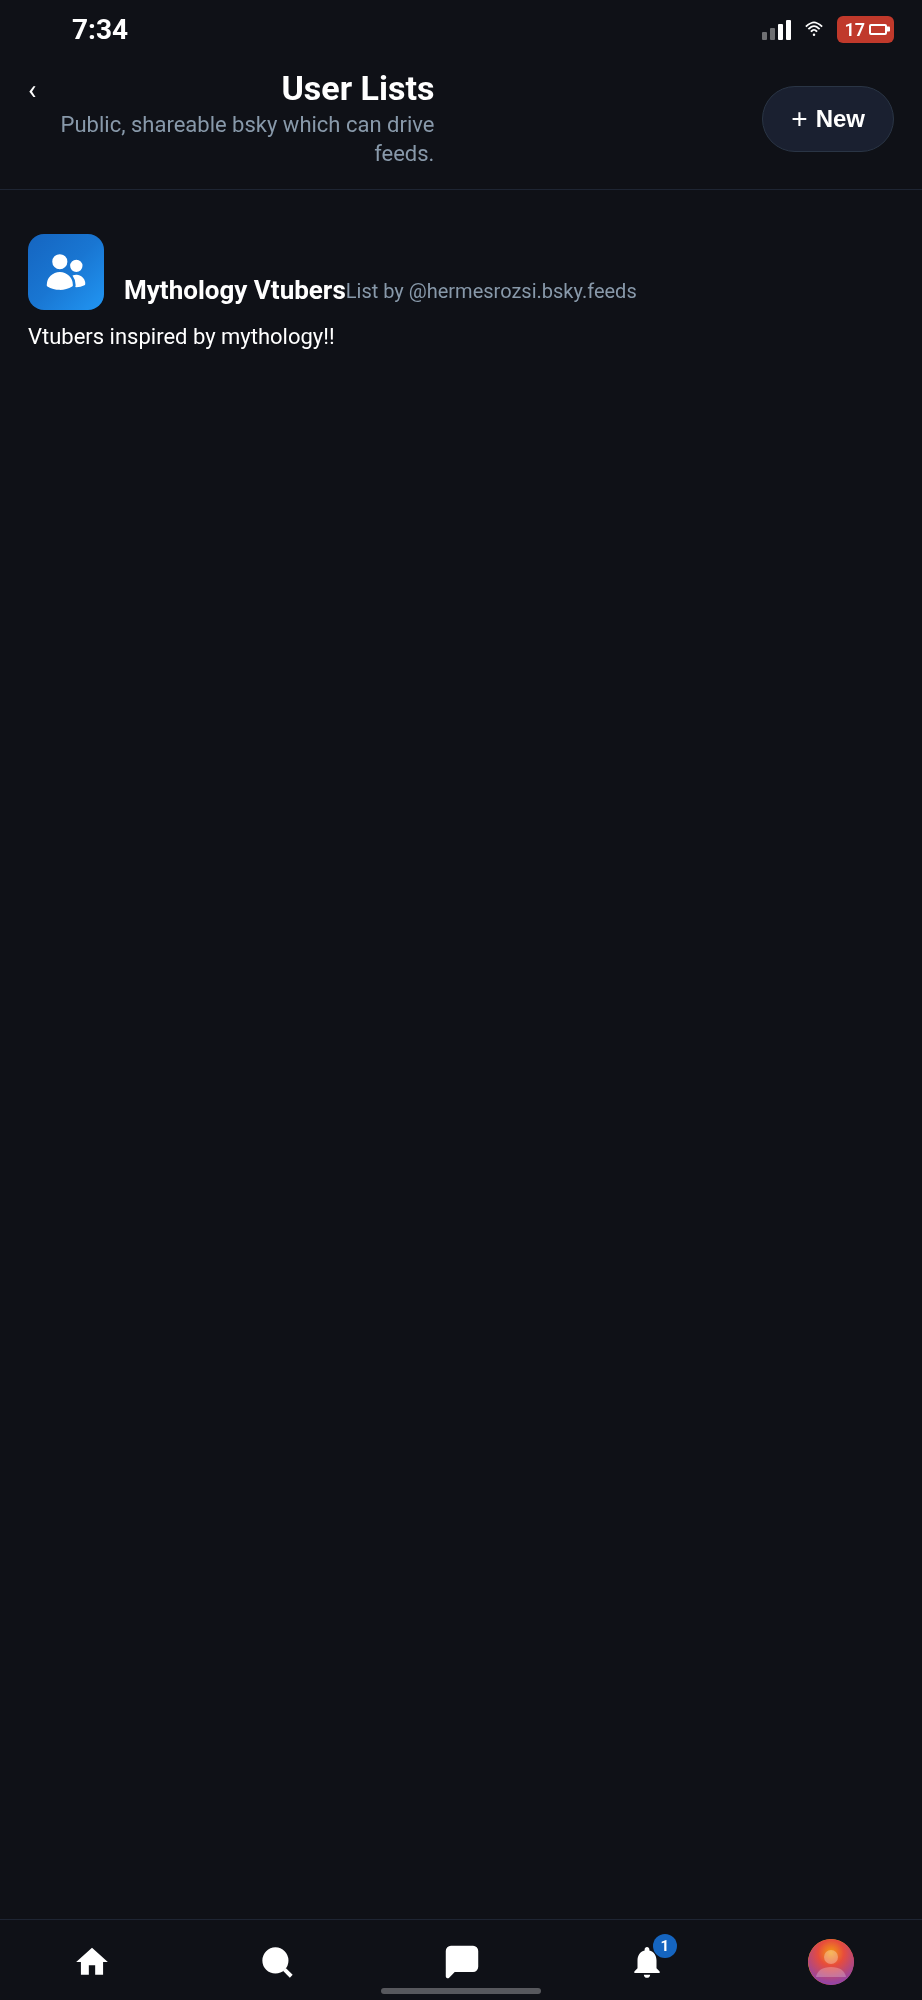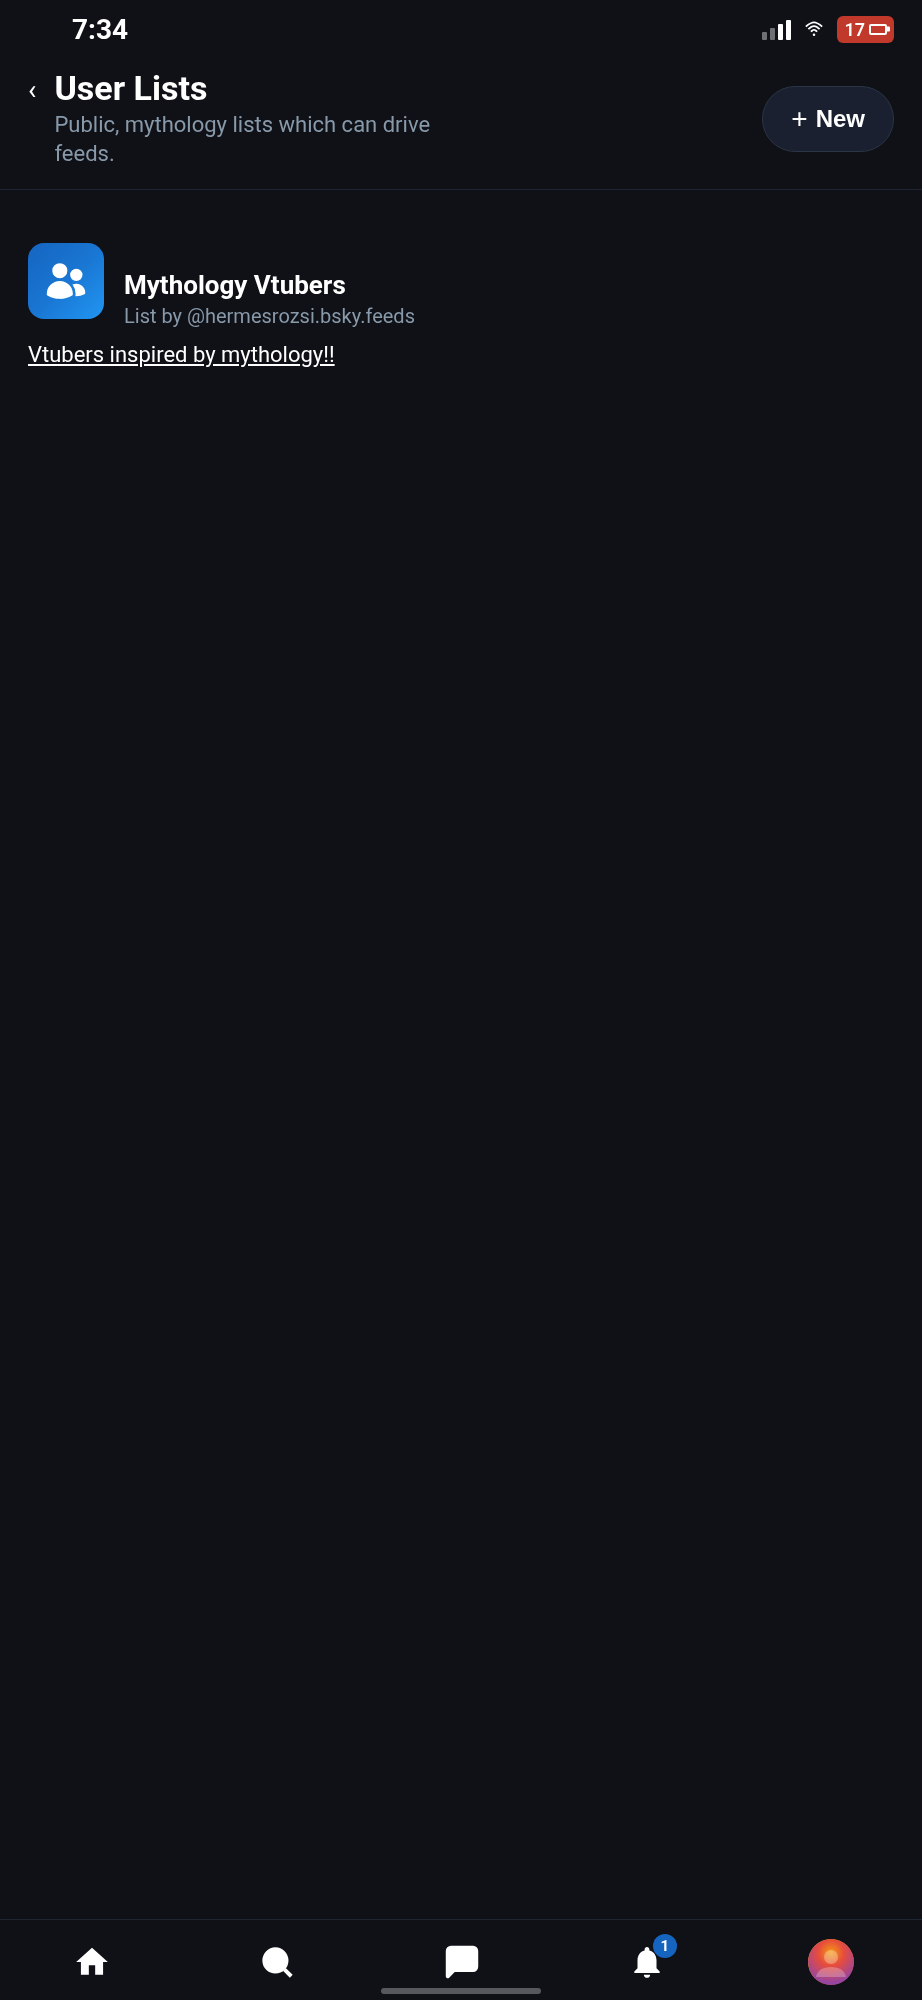--- a/index.html
+++ b/index.html
@@ -117,20 +117,21 @@
       margin-top: 6px;
       cursor: pointer;
       color: #ffffff;
       font-size: 28px;
       line-height: 1;
     }
 
     .header-title-block {
       display: flex;
       flex-direction: column;
+      text-align: right;
     }
 
     .header-title {
       font-size: 34px;
       font-weight: 700;
       color: #ffffff;
       line-height: 1.1;
     }
 
     .header-subtitle {
@@ -192,41 +193,40 @@
       flex-shrink: 0;
     }
 
     .list-avatar svg {
       width: 44px;
       height: 44px;
     }
 
     .list-info {
       display: flex;
-      flex-direction: column;
+      flex-direction: row;
       margin-top: 36px;
     }
 
     .list-name {
       font-size: 26px;
       font-weight: 700;
       color: #ffffff;
     }
 
     .list-author {
       font-size: 20px;
       color: #8899aa;
       margin-top: 4px;
     }
 
     .list-description {
       font-size: 22px;
       color: #ffffff;
       margin-top: 14px;
-      text-decoration: underline;
     }
 
     
     .bottom-nav {
       position: fixed;
       bottom: 0;
       left: 0;
       width: 922px;
       background-color: #0f1117;
       border-top: 1px solid #1e2533;
@@ -320,21 +320,21 @@
       <div class="battery-icon"></div>
     </div>
   </div>
 </div>
 
 <div class="header">
   <div class="header-left">
     <span class="back-btn">‹</span>
     <div class="header-title-block">
       <h1 class="header-title">User Lists</h1>
-      <p class="header-subtitle">Public, mythology lists which can drive feeds.</p>
+      <p class="header-subtitle">Public, shareable bsky which can drive feeds.</p>
     </div>
   </div>
   <button class="new-btn">
     <span class="new-btn-plus">+</span>
     <span>New</span>
   </button>
 </div>
 
 <div class="divider"></div>
 

